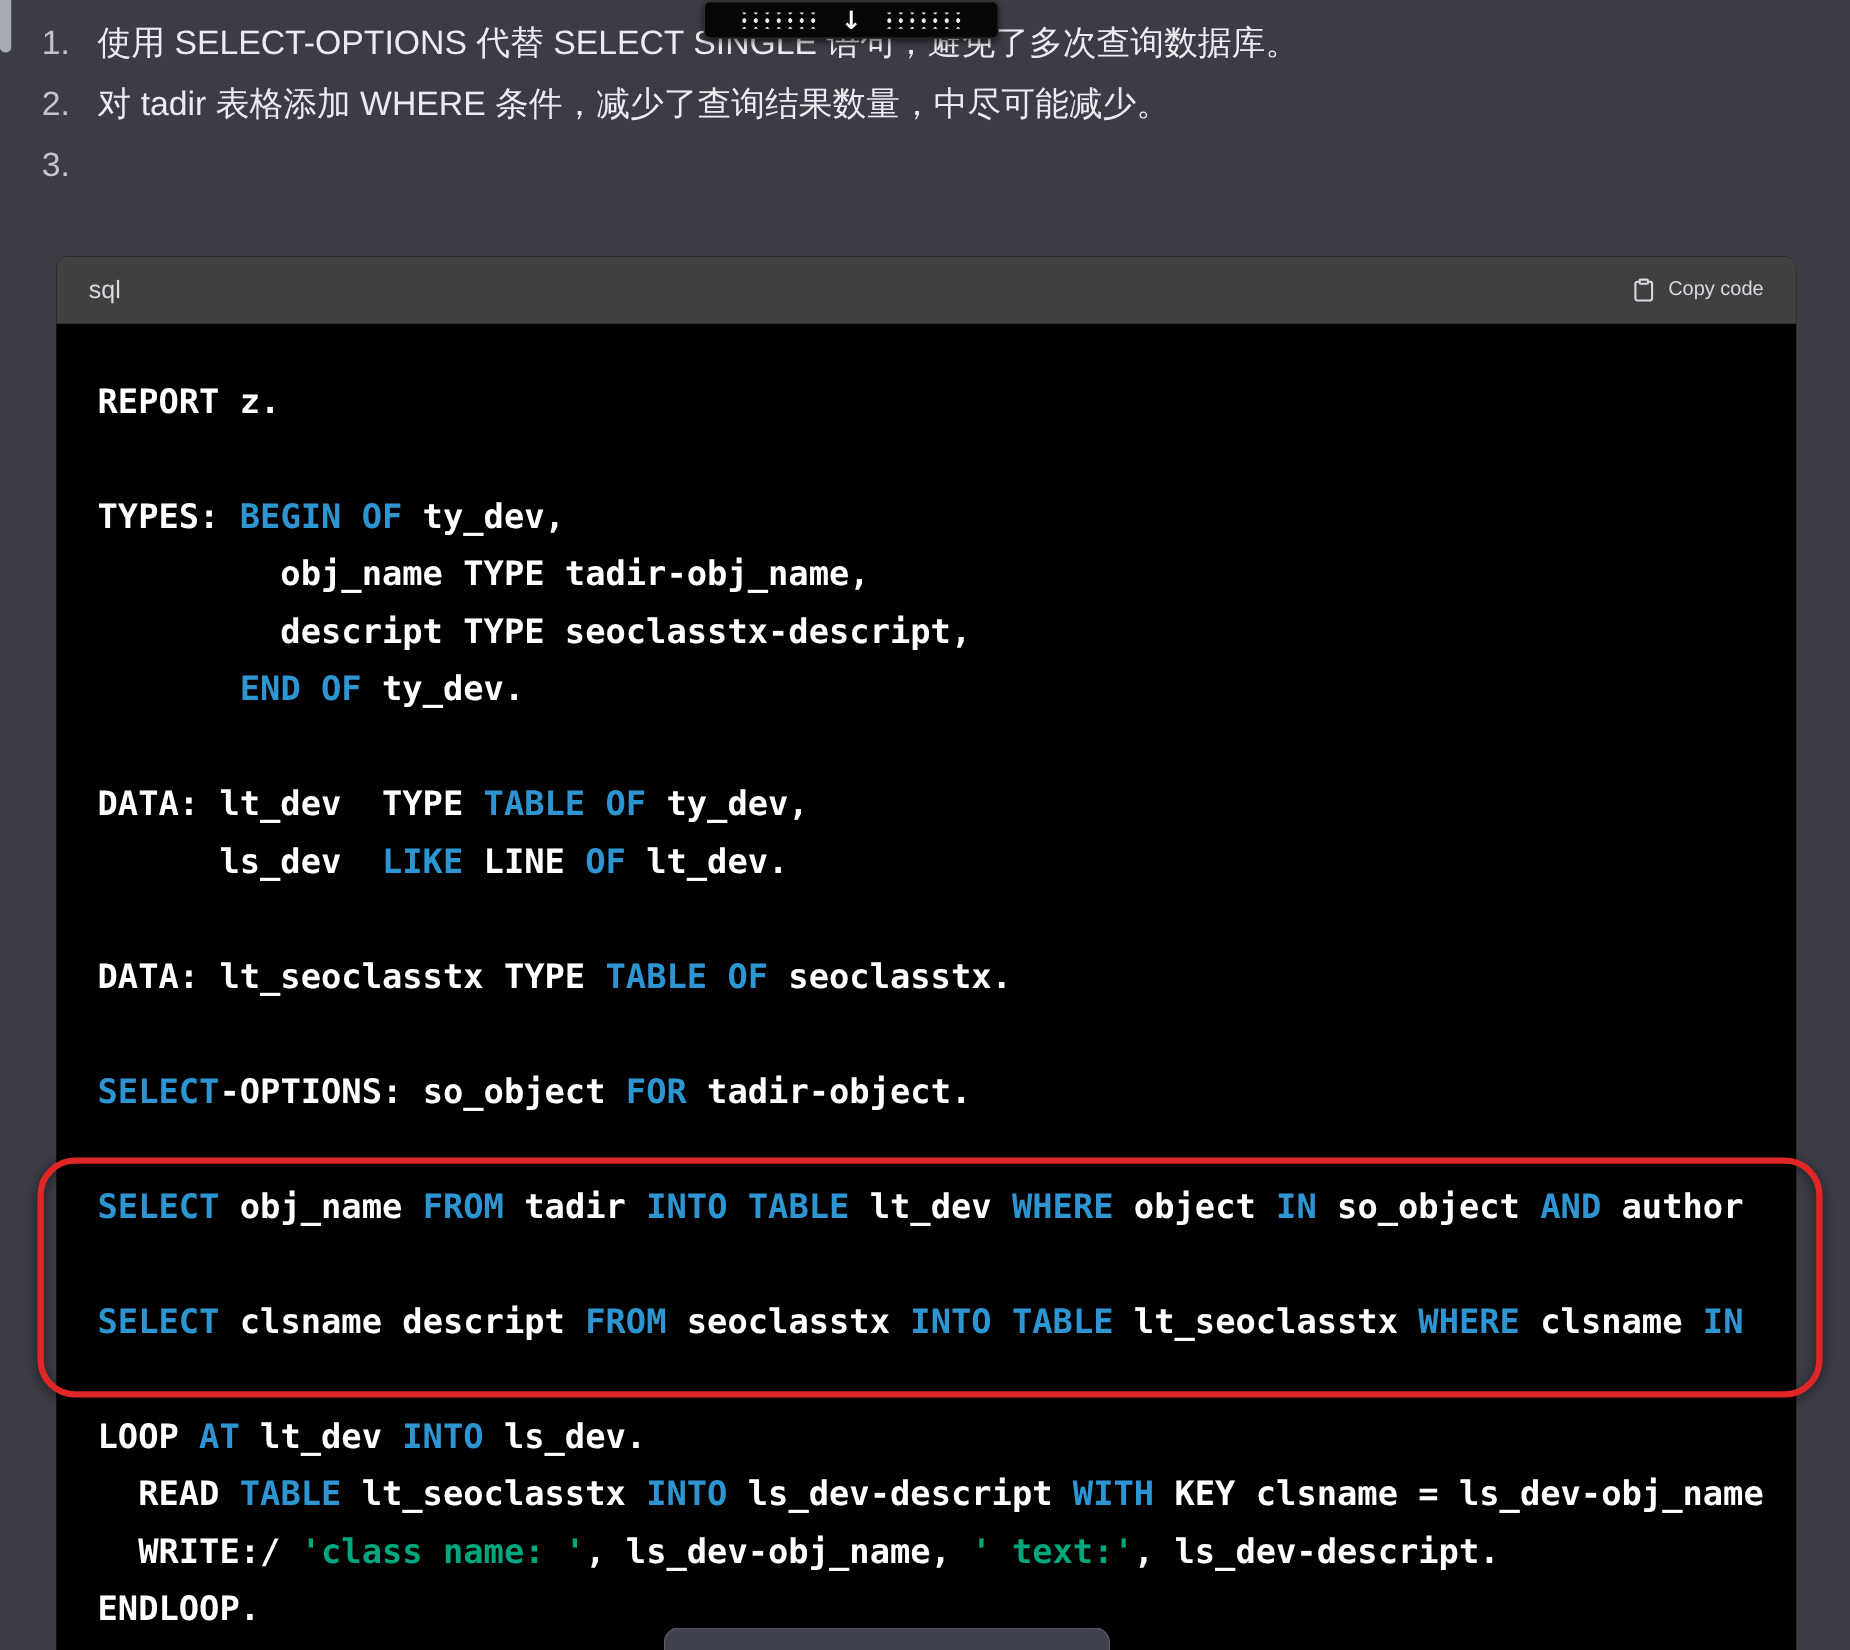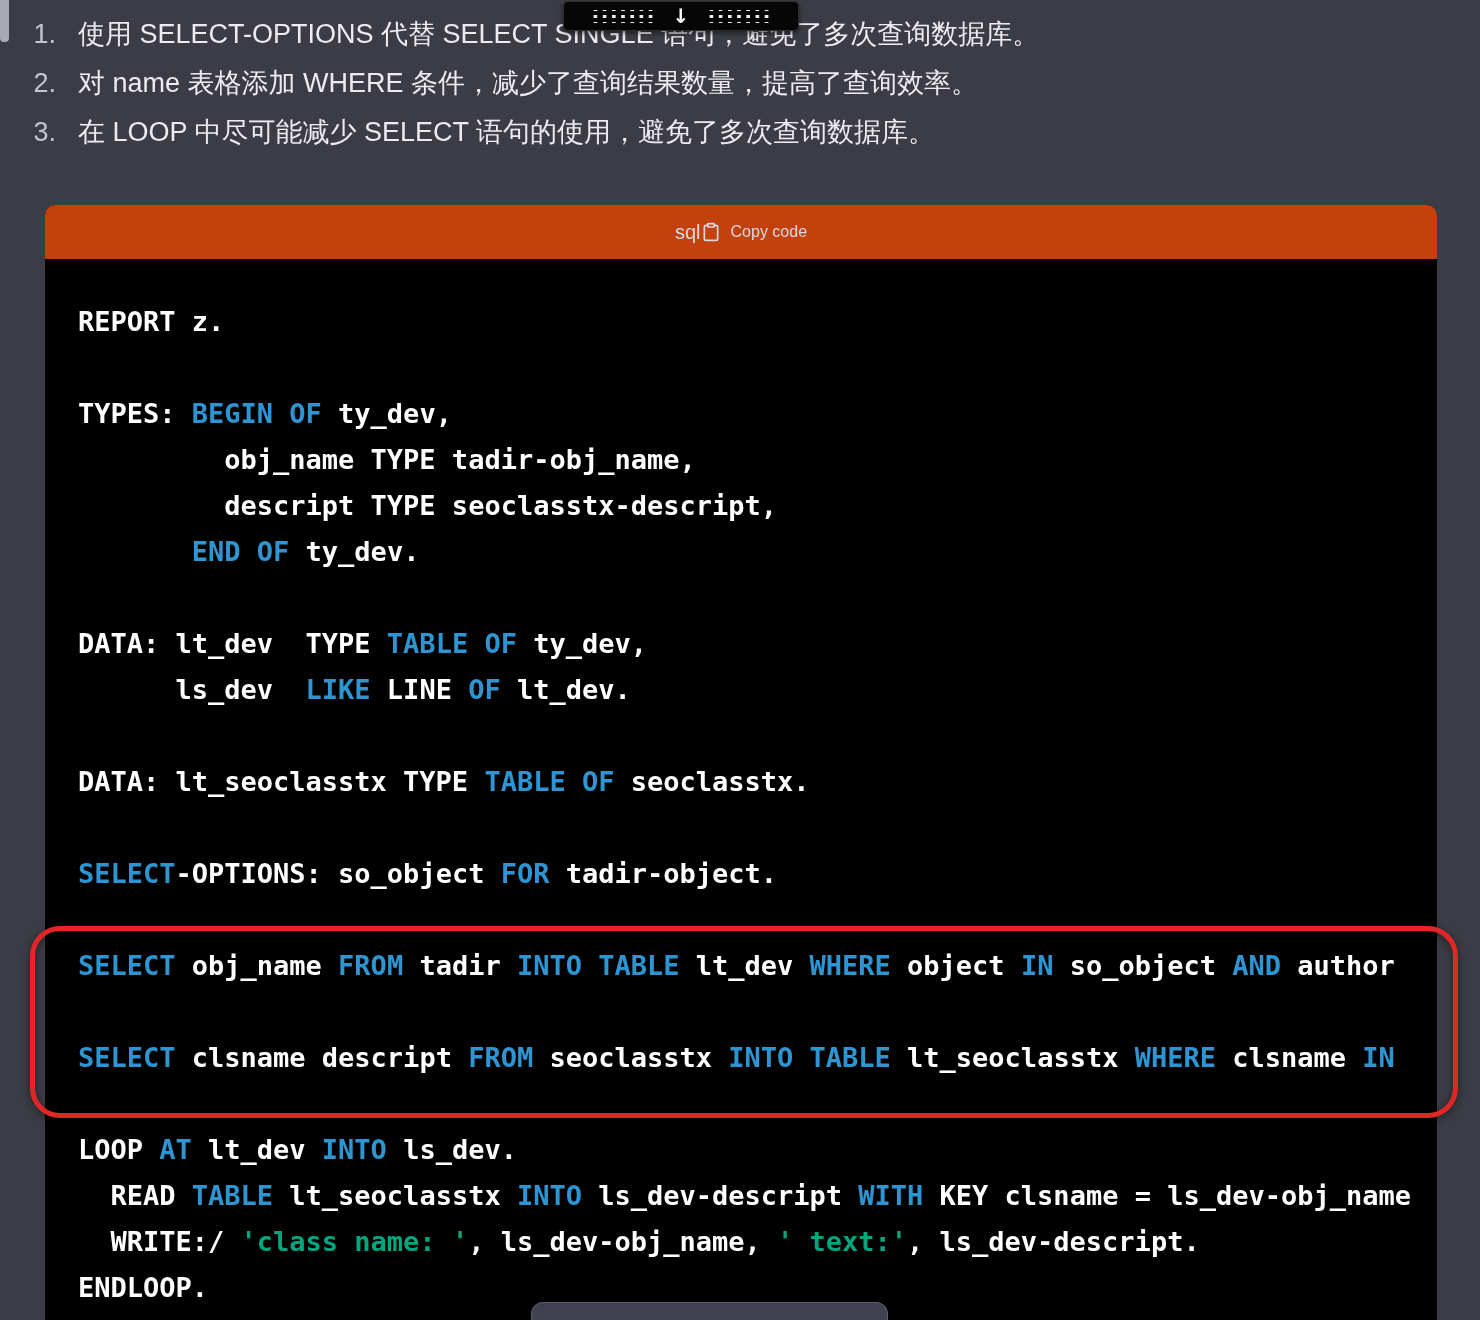--- a/index.html
+++ b/index.html
@@ -36,22 +36,22 @@
   }
   .olist-text{white-space:nowrap;margin-left:10px;}
 
   
   .code-block{
     position:absolute;left:45px;top:205px;width:1392px;height:1200px;
     border-radius:10px;overflow:hidden;z-index:1;
     background:#000000;
   }
   .code-header{
-    height:54px;background:#c2410c;
-    display:flex;align-items:center;justify-content:center;
+    height:54px;background:#404040;
+    display:flex;align-items:center;justify-content:space-between;
     padding:12px 26px;
     font-size:20px;color:#d9d9e3;
   }
   .code-lang{font-family:"Liberation Sans", sans-serif;}
   .copy-btn{
     display:flex;align-items:center;gap:10px;
     background:none;border:none;color:#d9d9e3;font-size:16px;cursor:pointer;
     font-family:"Liberation Sans", sans-serif;padding:0;
   }
   .copy-btn svg{display:block;}
@@ -105,25 +105,24 @@
 
 <div class="scroll-sliver"></div>
 
 <div class="olist">
     <div class="olist-item">
       <span class="olist-num">1.</span>
       <span class="olist-text">使用 SELECT-OPTIONS 代替 SELECT SINGLE 语句，避免了多次查询数据库。</span>
     </div>
     <div class="olist-item">
       <span class="olist-num">2.</span>
-      <span class="olist-text">对 name 表格添加 WHERE 条件，减少了查询结果数量，提高了查询效率。</span>
+      <span class="olist-text">对 tadir 表格添加 WHERE 条件，减少了查询结果数量，中尽可能减少。</span>
     </div>
     <div class="olist-item">
       <span class="olist-num">3.</span>
-      <span class="olist-text">在 LOOP 中尽可能减少 SELECT 语句的使用，避免了多次查询数据库。</span>
     </div>
   </div>
 
 <div class="code-block">
   <div class="code-header">
     <span class="code-lang">sql</span>
     <button class="copy-btn">
       <span>
         <svg width="20" height="20" viewBox="0 0 24 24" fill="none" stroke="#d9d9e3" stroke-width="2" stroke-linecap="round" stroke-linejoin="round">
           <path d="M16 4h2a2 2 0 0 1 2 2v14a2 2 0 0 1-2 2H6a2 2 0 0 1-2-2V6a2 2 0 0 1 2-2h2"></path>

